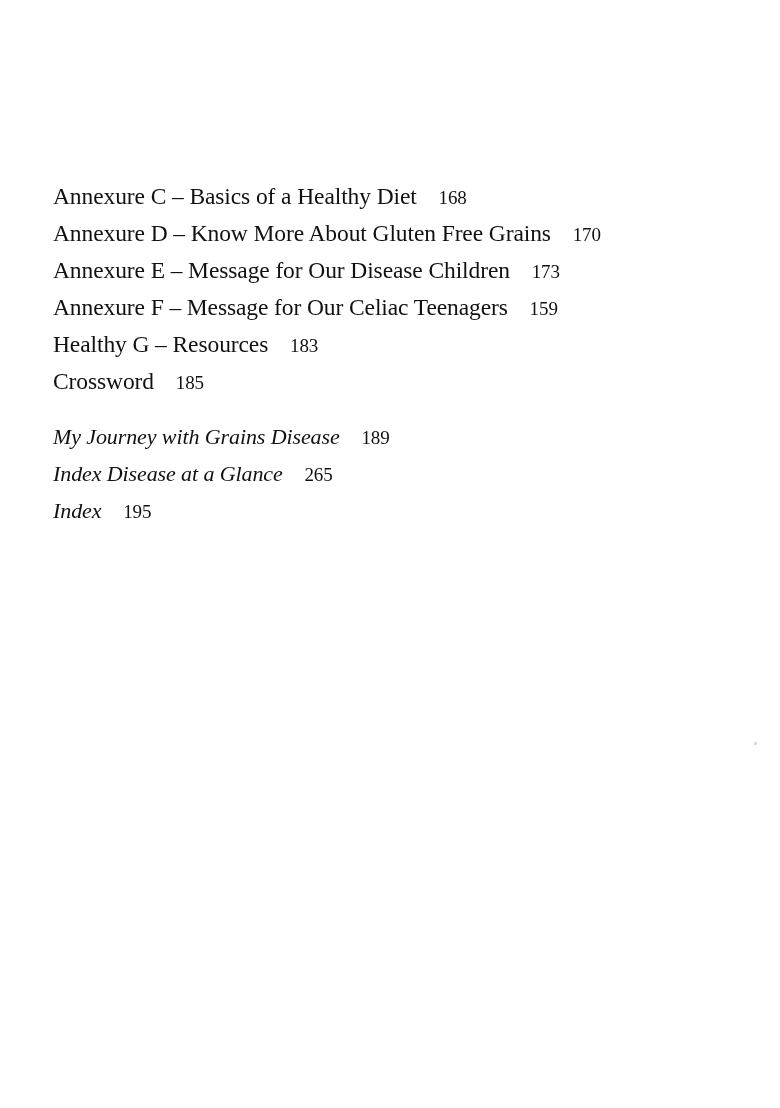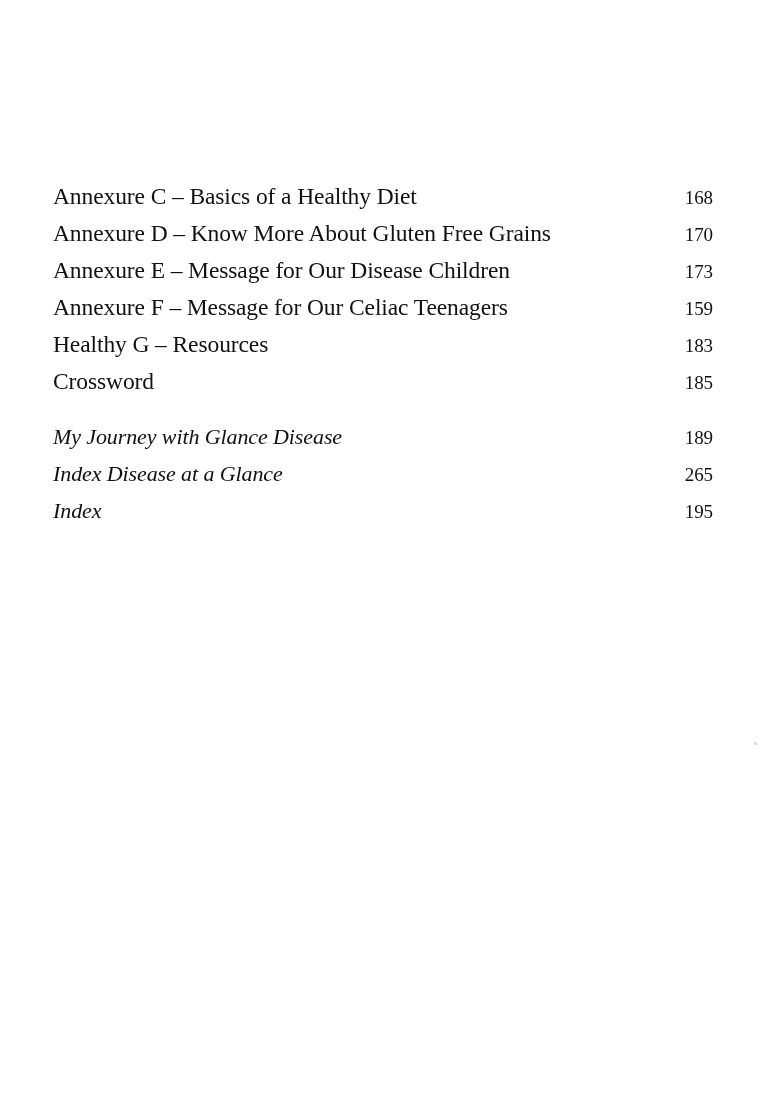--- a/index.html
+++ b/index.html
@@ -23,21 +23,20 @@
     }
     .toc-group {
       margin: 0;
       padding: 0;
     }
     .toc-group + .toc-group {
       margin-top: 18px;
     }
     .toc-row {
       display: flex;
-      justify-content: space-between;
       align-items: baseline;
       height: 37px;
       line-height: 37px;
       font-size: 23.5px;
       letter-spacing: -0.1px;
     }
     .toc-row.italic .toc-title {
       font-style: italic;
       font-size: 22px;
     }
@@ -86,21 +85,21 @@
       <span class="toc-page">183</span>
     </div>
     <div class="toc-row">
       <span class="toc-title">Crossword</span>
       <span class="toc-page">185</span>
     </div>
   </div>
 
   <div class="toc-group">
     <div class="toc-row italic">
-      <span class="toc-title">My Journey with Glance Disease</span>
+      <span class="toc-title">My Journey with Grains Disease</span>
       <span class="toc-page">189</span>
     </div>
     <div class="toc-row italic">
       <span class="toc-title">Index Disease at a Glance</span>
       <span class="toc-page">265</span>
     </div>
     <div class="toc-row italic">
       <span class="toc-title">Index</span>
       <span class="toc-page">195</span>
     </div>

